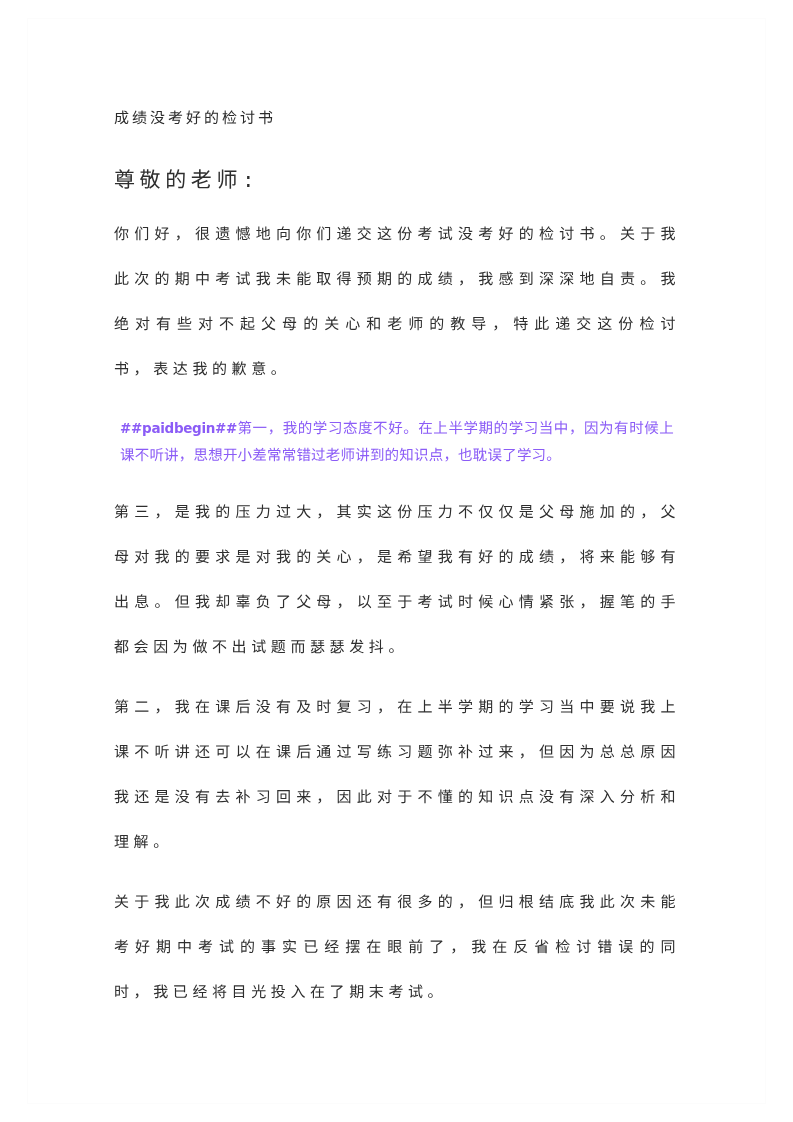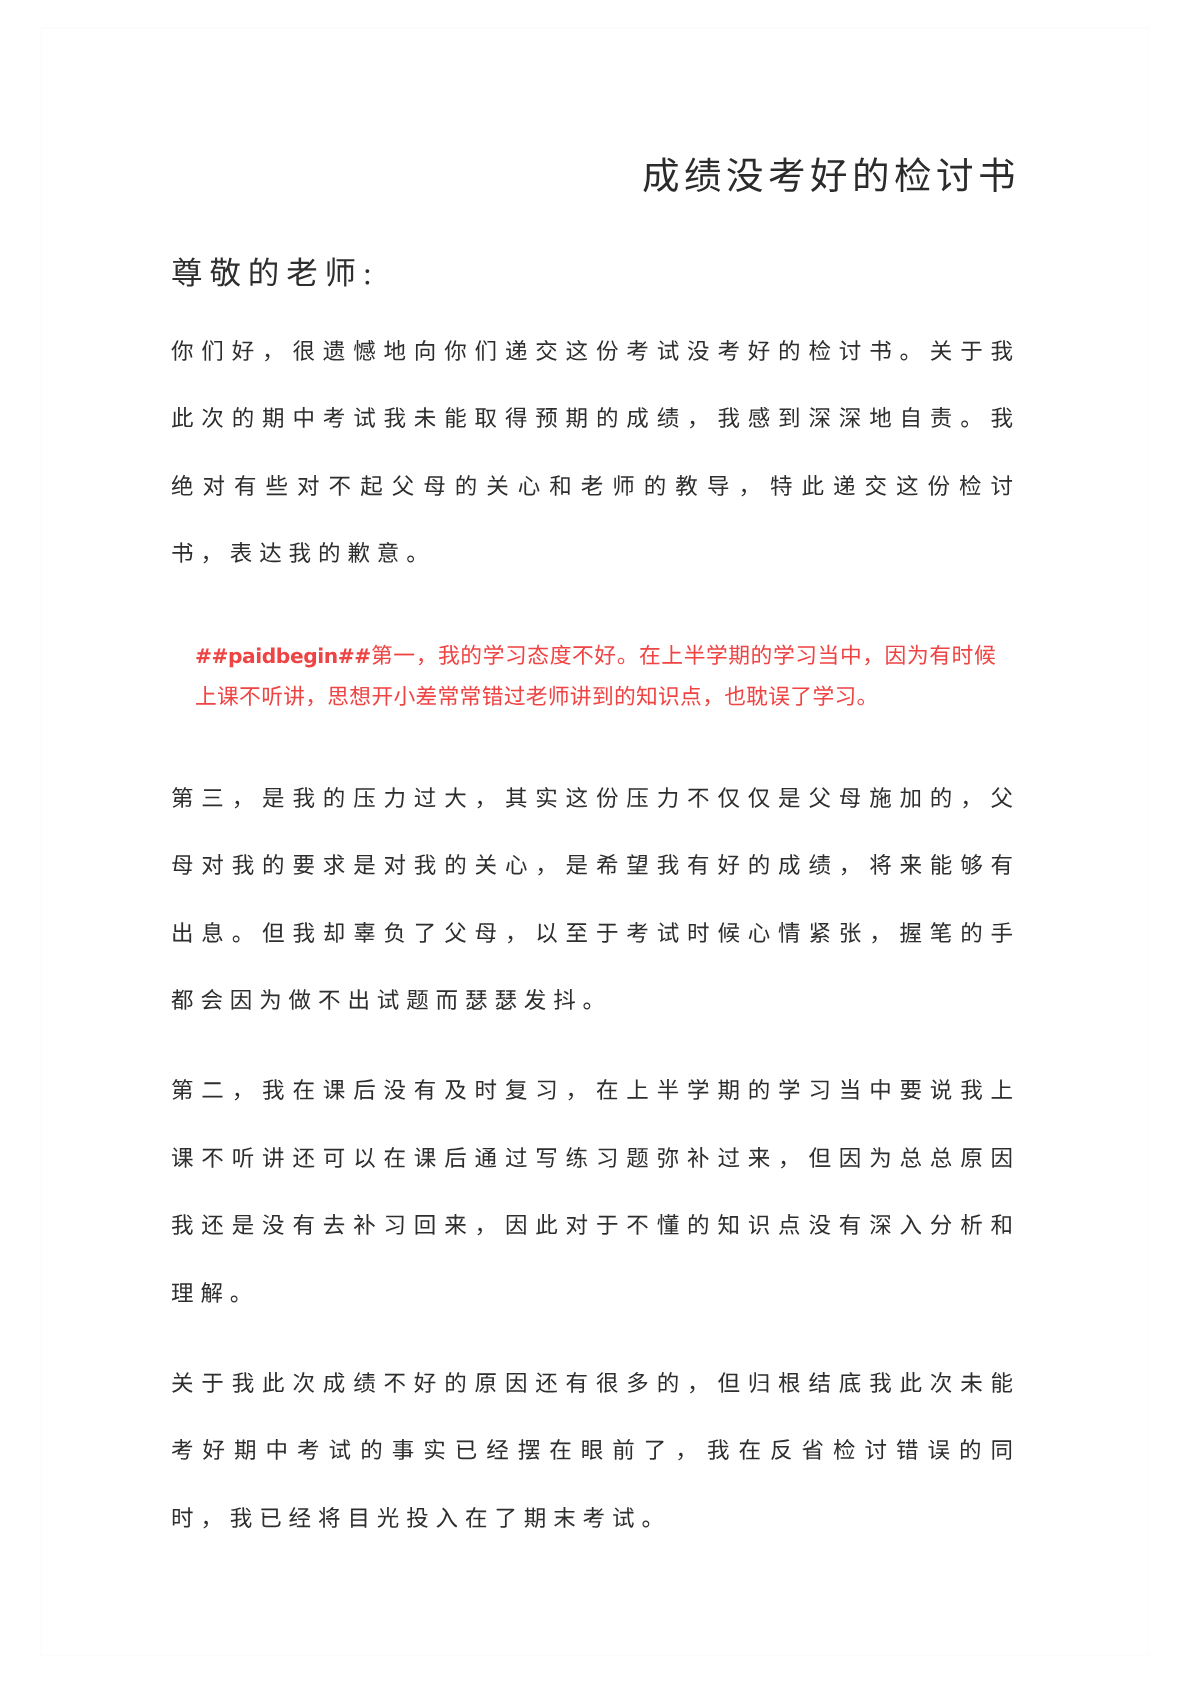--- a/index.html
+++ b/index.html
@@ -33,34 +33,34 @@
 
   .content {
     position: absolute;
     left: 114px;
     top: 0;
     width: 566px;
   }
 
   .doc-title {
     font-family: "DejaVu Serif", "Liberation Serif", serif;
-    font-size: 25px;
+    font-size: 15px;
     line-height: 30px;
     color: #ululu;
     color: #2b2b2b;
-    text-align: right;
+    text-align: left;
     letter-spacing: 3px;
     margin: 0;
     padding-top: 103px;
     white-space: nowrap;
     font-weight: normal;
   }
 
   .salutation {
-    font-family: Liberation Serif, serif;
+    font-family: Liberation Mono, monospace;
     font-size: 21px;
     line-height: 30px;
     color: #2e2e2e;
     letter-spacing: 4.6px;
     margin: 0;
     padding-top: 34px;
     font-weight: normal;
   }
 
   .body-para {
@@ -75,23 +75,23 @@
     text-justify: inter-character;
     text-align-last: left;
     word-break: break-all;
     font-weight: normal;
   }
 
   .small-para {
     font-family: "DejaVu Serif", "Liberation Serif", serif;
     font-size: 14.5px;
     line-height: 27px;
-    color: #ef4444;
+    color: #8b5cf6;
     letter-spacing: 0.2px;
-    margin: 16px;
+    margin: 6px;
     padding-top: 17px;
     text-align: justify;
     text-justify: inter-character;
     text-align-last: left;
     word-break: break-all;
   }
 
   .paid-marker {
     font-family: "DejaVu Sans", "Liberation Sans", sans-serif;
     font-weight: bold;

